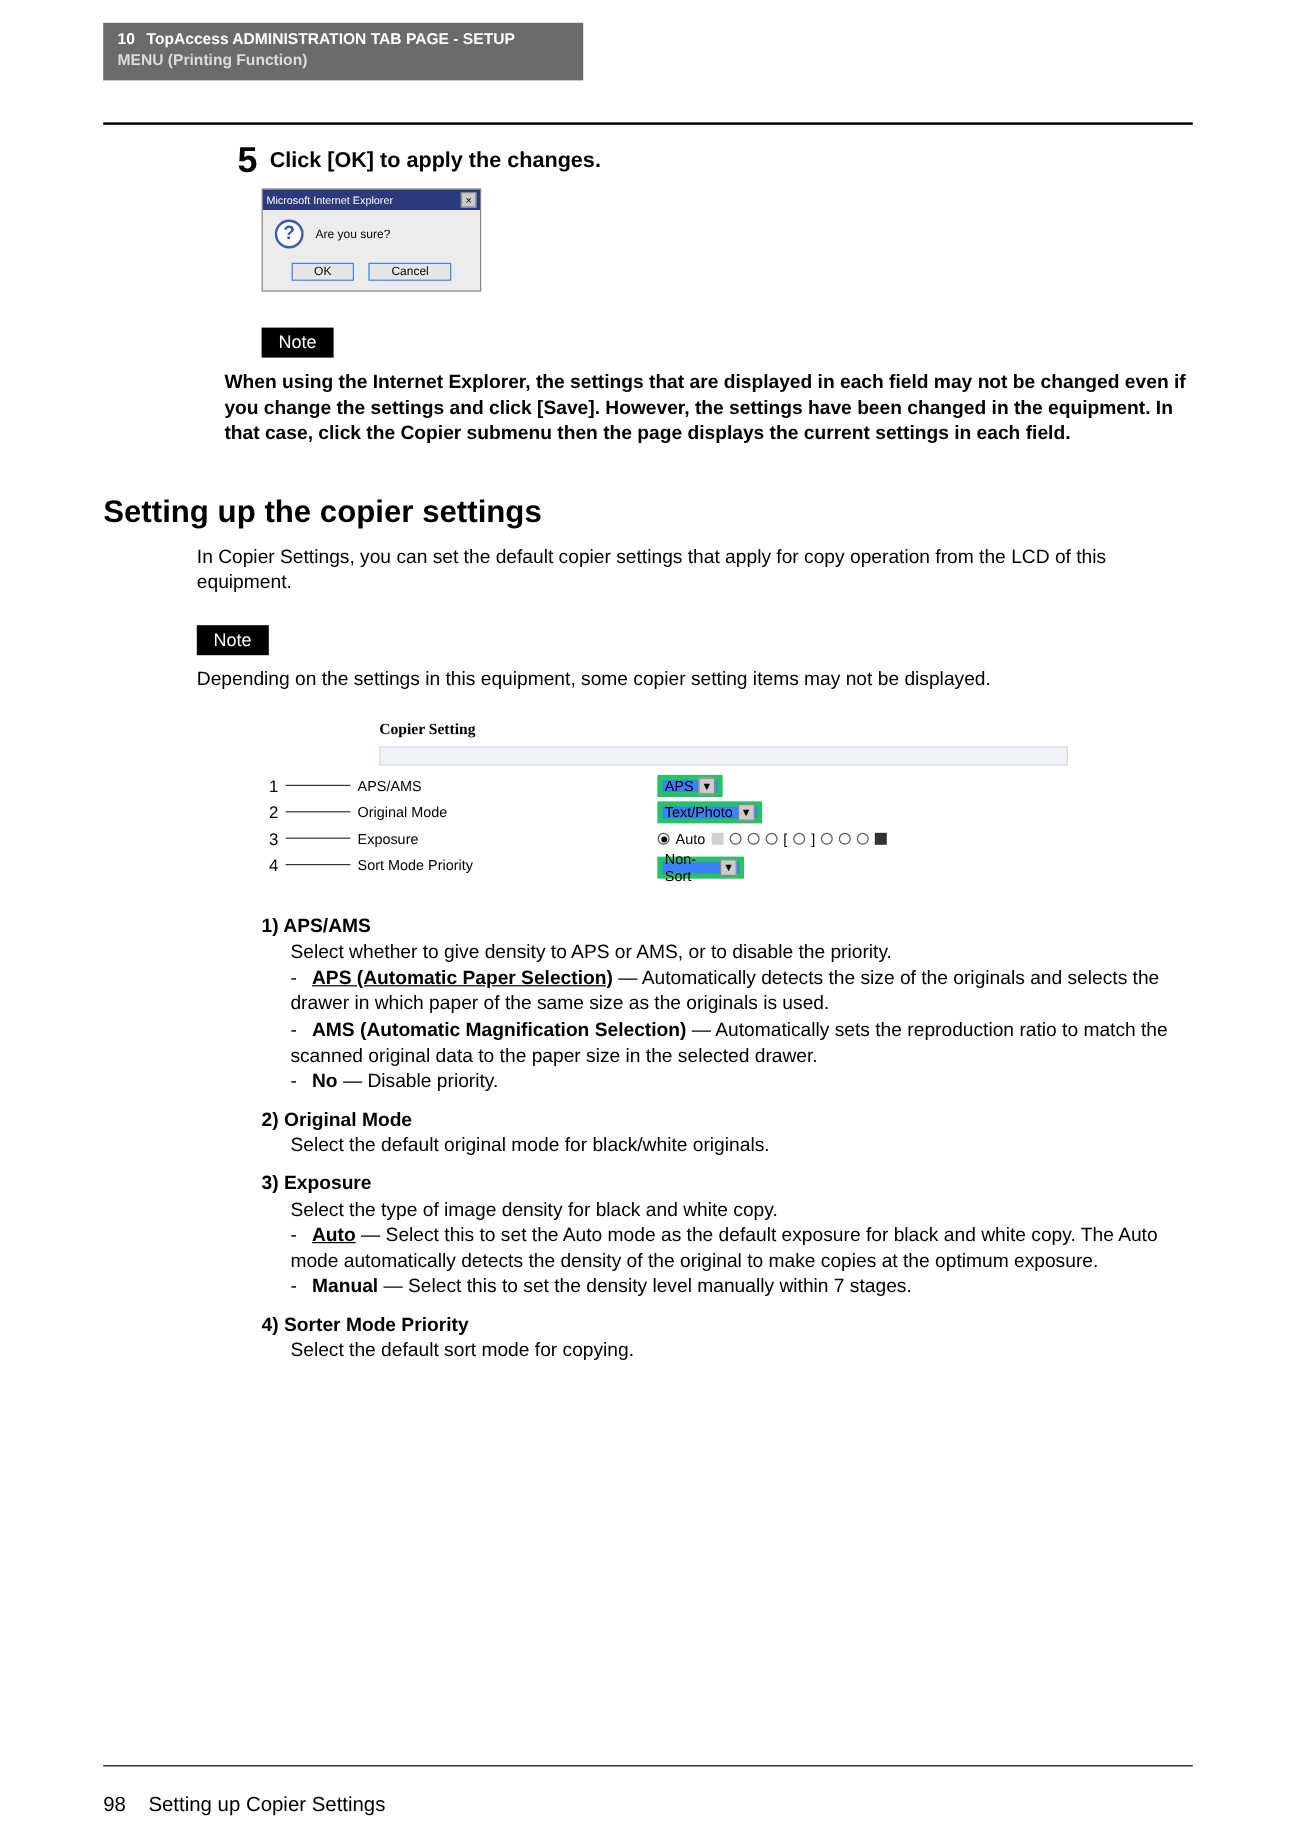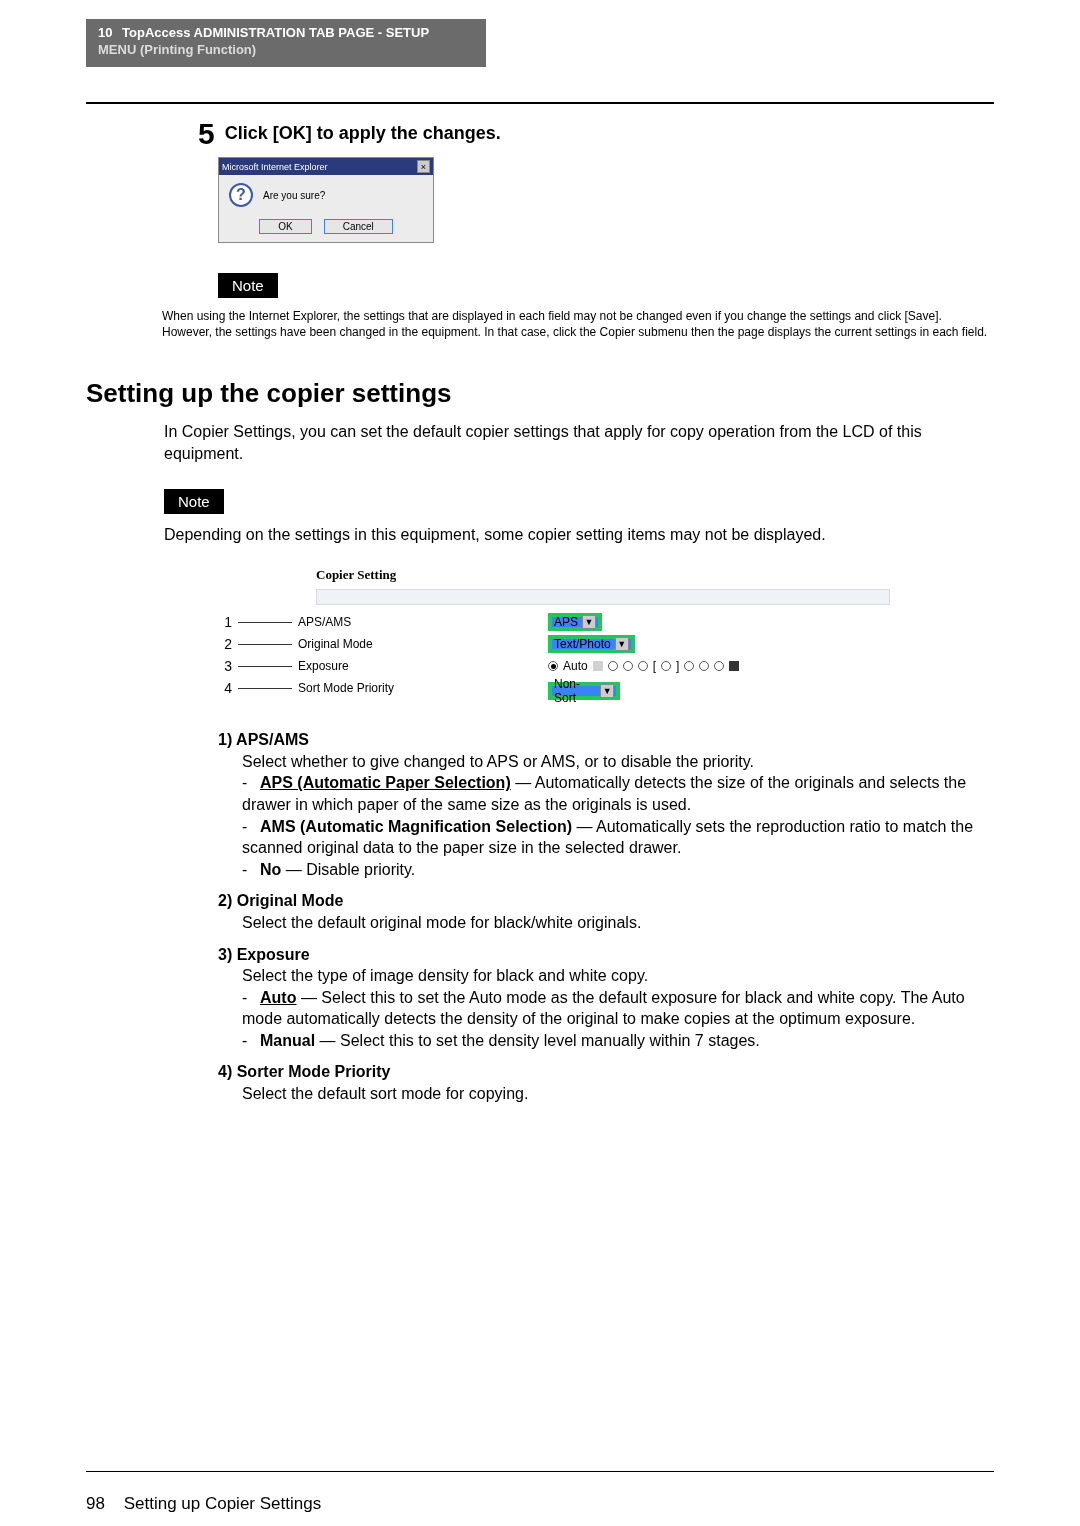--- a/index.html
+++ b/index.html
@@ -58,21 +58,21 @@
       line-height: 1;
     }
     .step-text {
       font-size: 18px;
       font-weight: bold;
       margin-top: 4px;
     }
     .dialog-box {
       margin-top: 8px;
       margin-left: 132px;
-      width: 216px;
+      width: 183px;
       border: 1px solid #888;
       background: #ececec;
       font-size: 10px;
     }
     .dialog-titlebar {
       background: #2a3a7a;
       color: #fff;
       display: flex;
       justify-content: space-between;
       align-items: center;
@@ -122,24 +122,25 @@
     .note-badge {
       display: inline-block;
       background: #000;
       color: #fff;
       padding: 4px 14px;
       font-size: 15px;
       margin-left: 132px;
       margin-top: 30px;
     }
     .note-text {
-      margin-left: 76px;
+      margin-left: 101px;
       margin-top: 10px;
-      font-size: 12px;
+      font-size: 16px;
       line-height: 1.35;
+      font-weight: bold;
     }
     .section-heading {
       font-size: 26px;
       font-weight: bold;
       margin-top: 38px;
     }
     .section-intro {
       margin-left: 78px;
       margin-top: 12px;
       font-size: 16px;
@@ -395,21 +396,21 @@
           <span class="arrow" style="margin-left:auto;">▼</span>
         </span>
       </span>
     </div>
   </div>
 
   <div class="defs">
     <ol>
       <li>
         <span class="dt"><span>1)</span> <span>APS/AMS</span></span>
-        <div class="dd">Select whether to give changed to APS or AMS, or to disable the priority.</div>
+        <div class="dd">Select whether to give density to APS or AMS, or to disable the priority.</div>
         <div class="sub"><span class="dash">-</span><b class="underline">APS (Automatic Paper Selection)</b><span> — Automatically detects the size of the originals and selects the drawer in which paper of the same size as the originals is used.</span></div>
         <div class="sub"><span class="dash">-</span><b>AMS (Automatic Magnification Selection)</b><span> — Automatically sets the reproduction ratio to match the scanned original data to the paper size in the selected drawer.</span></div>
         <div class="sub"><span class="dash">-</span><b>No</b><span> — Disable priority.</span></div>
       </li>
       <li>
         <span class="dt"><span>2)</span> <span>Original Mode</span></span>
         <div class="dd">Select the default original mode for black/white originals.</div>
       </li>
       <li>
         <span class="dt"><span>3)</span> <span>Exposure</span></span>

